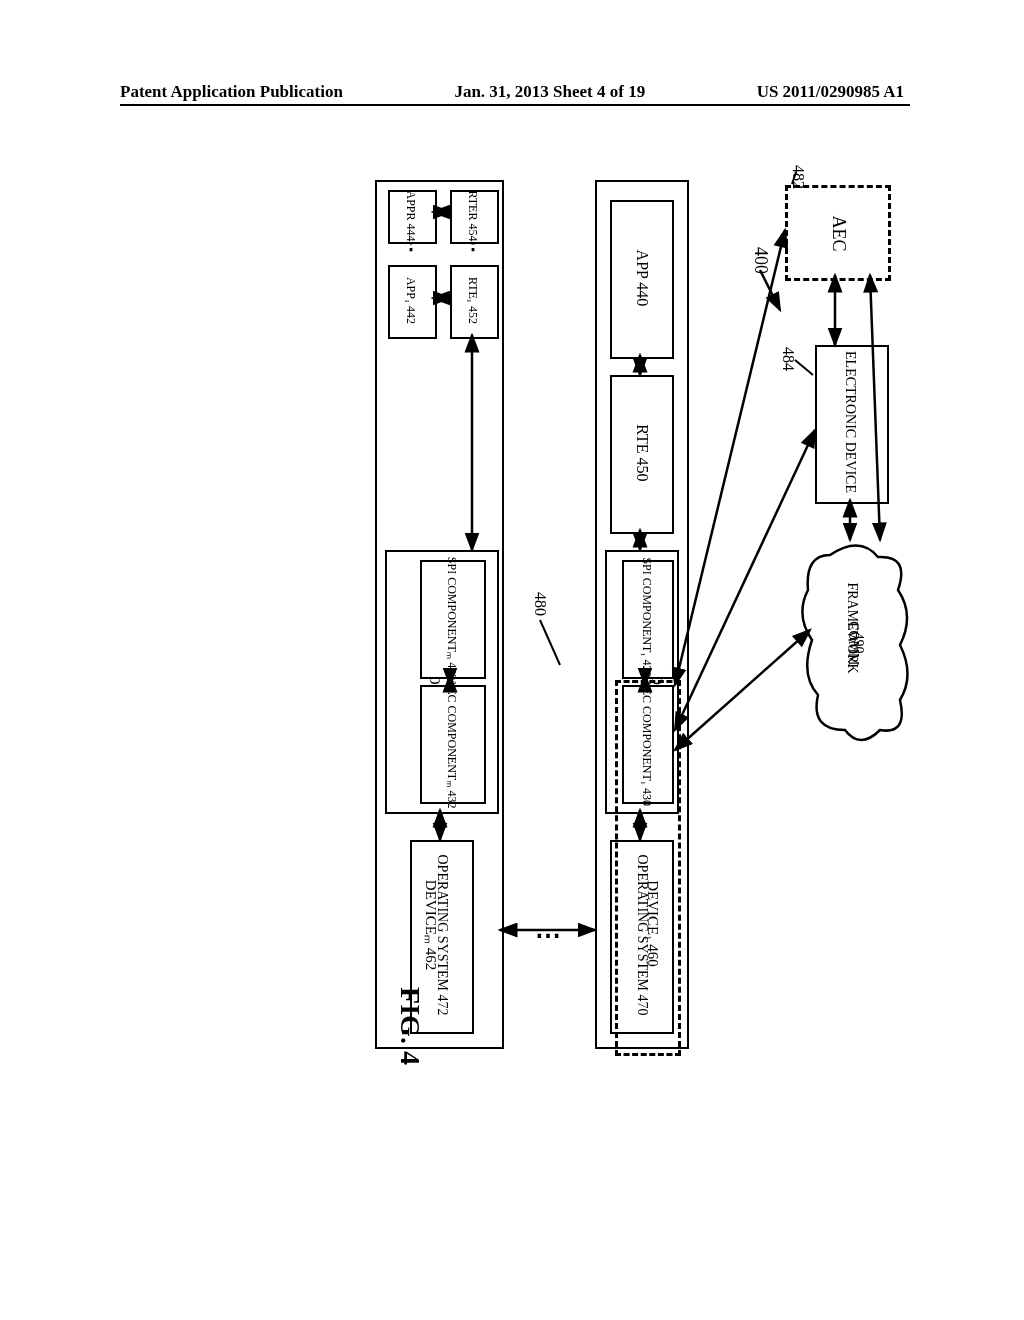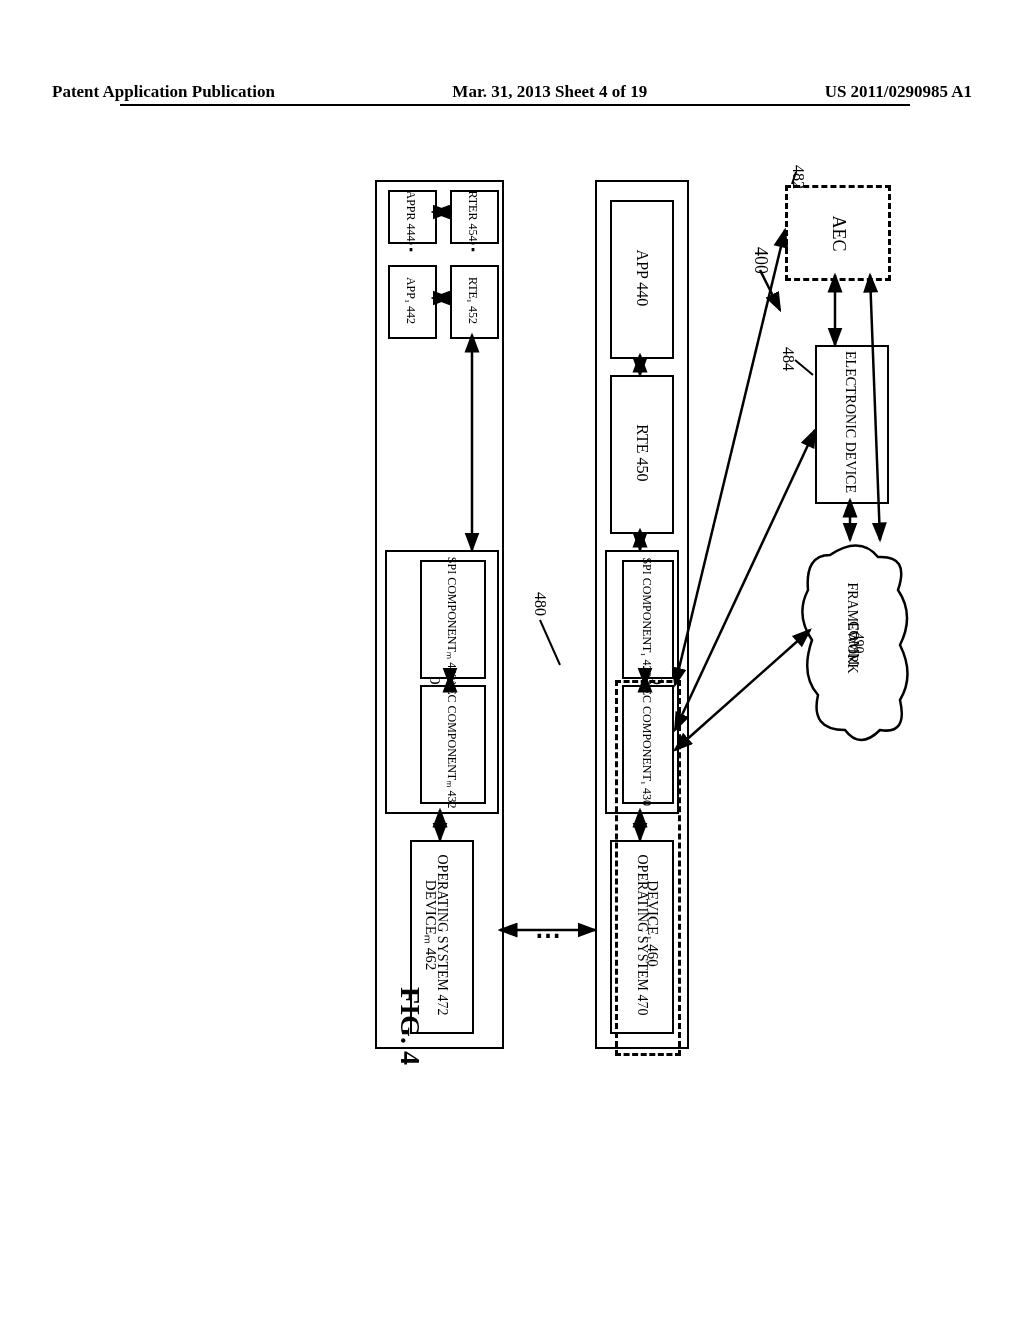--- a/index.html
+++ b/index.html
@@ -16,21 +16,21 @@
     width: 1024px;
     height: 1320px;
   }
   .header {
     position: absolute;
     top: 82px;
     left: 0;
     width: 1024px;
     display: flex;
     justify-content: space-between;
-    padding: 0 52px;
+    padding: 0 120px;
     box-sizing: border-box;
     font-size: 17px;
     font-weight: bold;
   }
   .header-rule {
     position: absolute;
     top: 104px;
     left: 120px;
     width: 790px;
     border-top: 2px solid #000;
@@ -75,21 +75,21 @@
     position: absolute;
   }
 </style>
 </head>
 <body>
 
 <div class="page">
 
   <div class="header">
     <span>Patent Application Publication</span>
-    <span>Mar. 31, 2013  Sheet 4 of 19</span>
+    <span>Jan. 31, 2013  Sheet 4 of 19</span>
     <span>US 2011/0290985 A1</span>
   </div>
   <div class="header-rule"></div>
 
   <div class="diagram">
 
     <div class="label rot" style="left:620px; top:100px; width:40px; font-size:18px;">400</div>
     <svg class="arrows">
       <defs>
         <marker id="ah" markerWidth="10" markerHeight="10" refX="7" refY="3" orient="auto">

